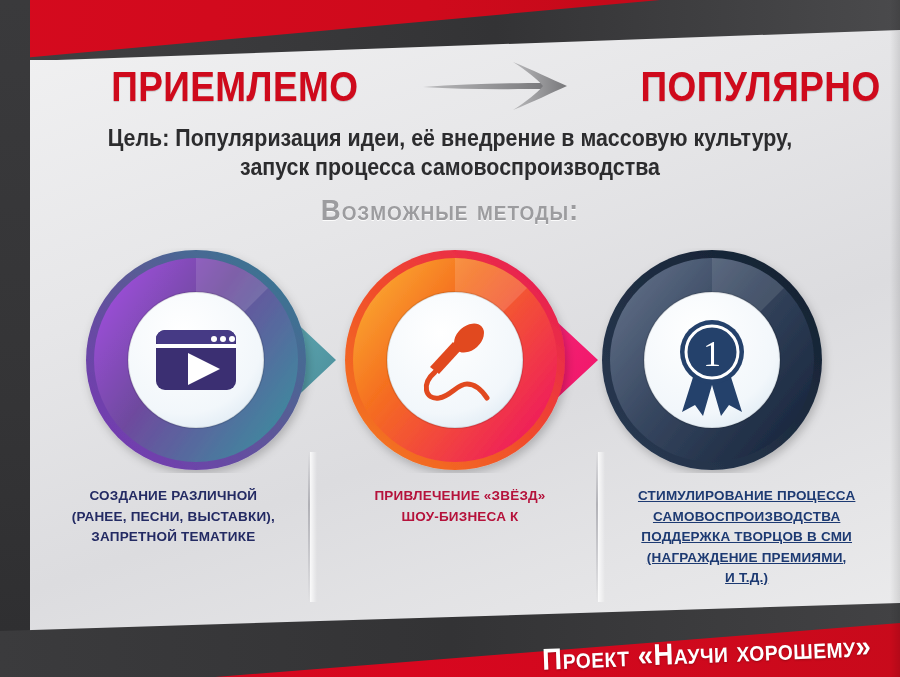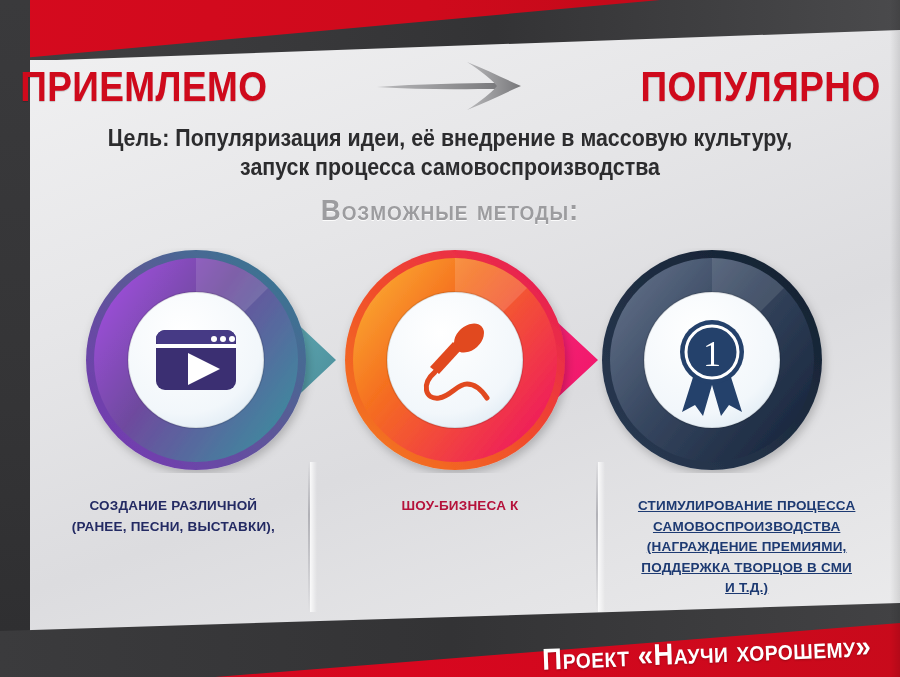--- a/index.html
+++ b/index.html
@@ -61,21 +61,21 @@
     background: linear-gradient(90deg, rgba(0,0,0,0.0), rgba(0,0,0,0.10));
   }
 
   
   .headline-row {
     position: absolute;
     left: 0; top: 55px;
     width: 900px; height: 62px;
     display: flex;
     align-items: center;
-    justify-content: space-between;
+    justify-content: flex-end;
     gap: 36px;
   }
   .headline {
     color: #cf0a1c;
     font-size: 43px;
     font-weight: bold;
     letter-spacing: 0.5px;
     line-height: 1;
     transform: scaleX(0.86);
     white-space: nowrap;
@@ -121,21 +121,21 @@
   .circles {
     position: absolute;
     left: 0; top: 248px;
     width: 900px; height: 225px;
   }
   .circles svg { display: block; }
 
   
   .captions {
     position: absolute;
-    left: 30px; top: 480px;
+    left: 30px; top: 470px;
     width: 860px; height: 140px;
     display: flex;
   }
   .caption-col {
     flex: 1;
     position: relative;
     padding: 16px 10px 0 10px;
     text-align: center;
     font-size: 13.5px;
     font-weight: bold;
@@ -329,29 +329,31 @@
         <circle cx="0" cy="-8" r="26" fill="none" stroke="#ffffff" stroke-width="3"></circle>
         <text x="0" y="6" text-anchor="middle" font-family="Liberation Serif, serif" font-size="36" fill="#ffffff">1</text>
       </g>
     </svg>
   </div>
 
   <div class="captions">
     <div class="caption-col c1">
       <div>СОЗДАНИЕ РАЗЛИЧНОЙ</div>
       <div>(РАНЕЕ, ПЕСНИ, ВЫСТАВКИ),</div>
+      <div>ЗАПРЕТНОЙ ТЕМАТИКЕ</div>
     </div>
     <div class="caption-col c2">
+      <div>ПРИВЛЕЧЕНИЕ «ЗВЁЗД»</div>
       <div>ШОУ-БИЗНЕСА К</div>
     </div>
     <div class="caption-col c3">
       <div>СТИМУЛИРОВАНИЕ ПРОЦЕССА</div>
       <div>САМОВОСПРОИЗВОДСТВА</div>
+      <div>ПОДДЕРЖКА ТВОРЦОВ В СМИ</div>
       <div>(НАГРАЖДЕНИЕ ПРЕМИЯМИ,</div>
-      <div>ПОДДЕРЖКА ТВОРЦОВ В СМИ</div>
       <div>И Т.Д.)</div>
     </div>
     <div class="seam s1">
         <i></i>
         <b></b>
       </div>
     <div class="seam s2">
         <i></i>
         <b></b>
       </div>

